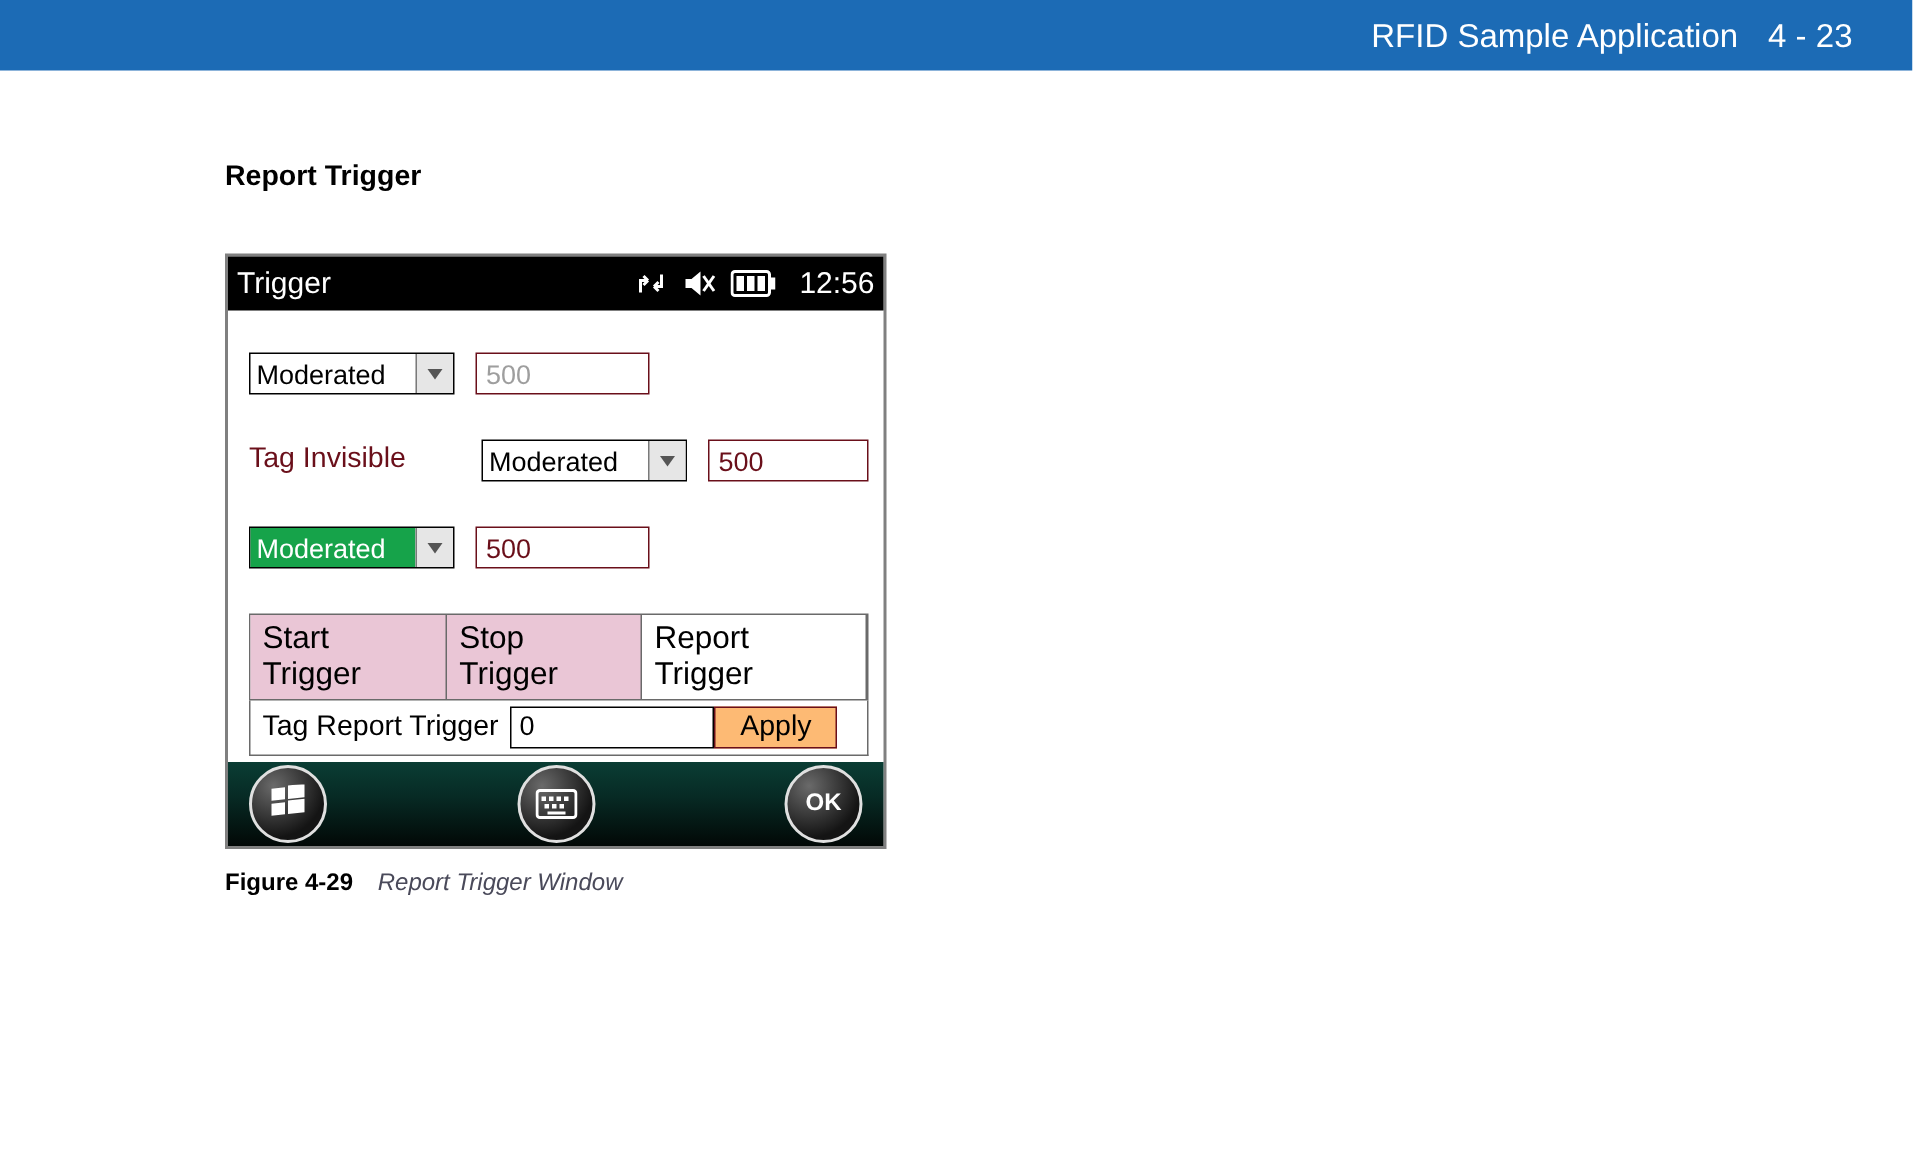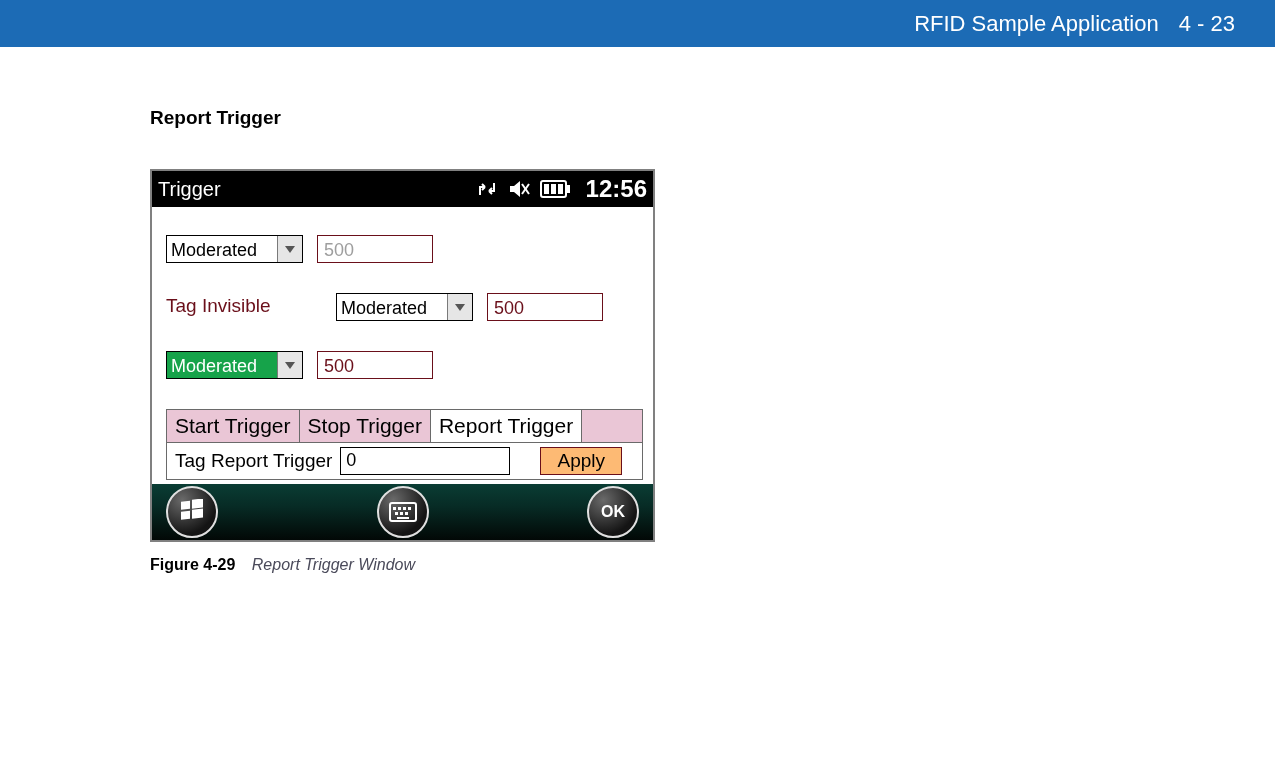--- a/index.html
+++ b/index.html
@@ -31,40 +31,40 @@
   .section-title {
     font-family: "Arial Narrow", Arial, sans-serif;
     font-weight: bold;
     font-size: 19px;
     color: #000;
     margin-bottom: 40px;
   }
 
   
   .device {
-    width: 505px;
+    width: 441px;
     border: 2px solid #808080;
     box-sizing: border-box;
     background: #ffffff;
   }
 
   
   .titlebar {
     background: #000000;
     color: #ffffff;
     height: 36px;
     display: flex;
     align-items: center;
     padding: 0 6px;
     font-family: Tahoma, Arial, sans-serif;
     font-size: 20px;
   }
   .titlebar .title { flex: 1; }
   .titlebar .status-icons { display: flex; align-items: center; gap: 10px; }
-  .titlebar .clock { font-weight: bold; font-size: 24px; margin-left: 6px; }
+  .titlebar .clock { font-weight: normal; font-size: 20px; margin-left: 6px; }
   .ico-svg { display: block; }
 
   
   .device-body {
     padding: 28px 10px 4px 14px;
   }
   .row {
     display: flex;
     align-items: flex-start;
     margin-bottom: 30px;

